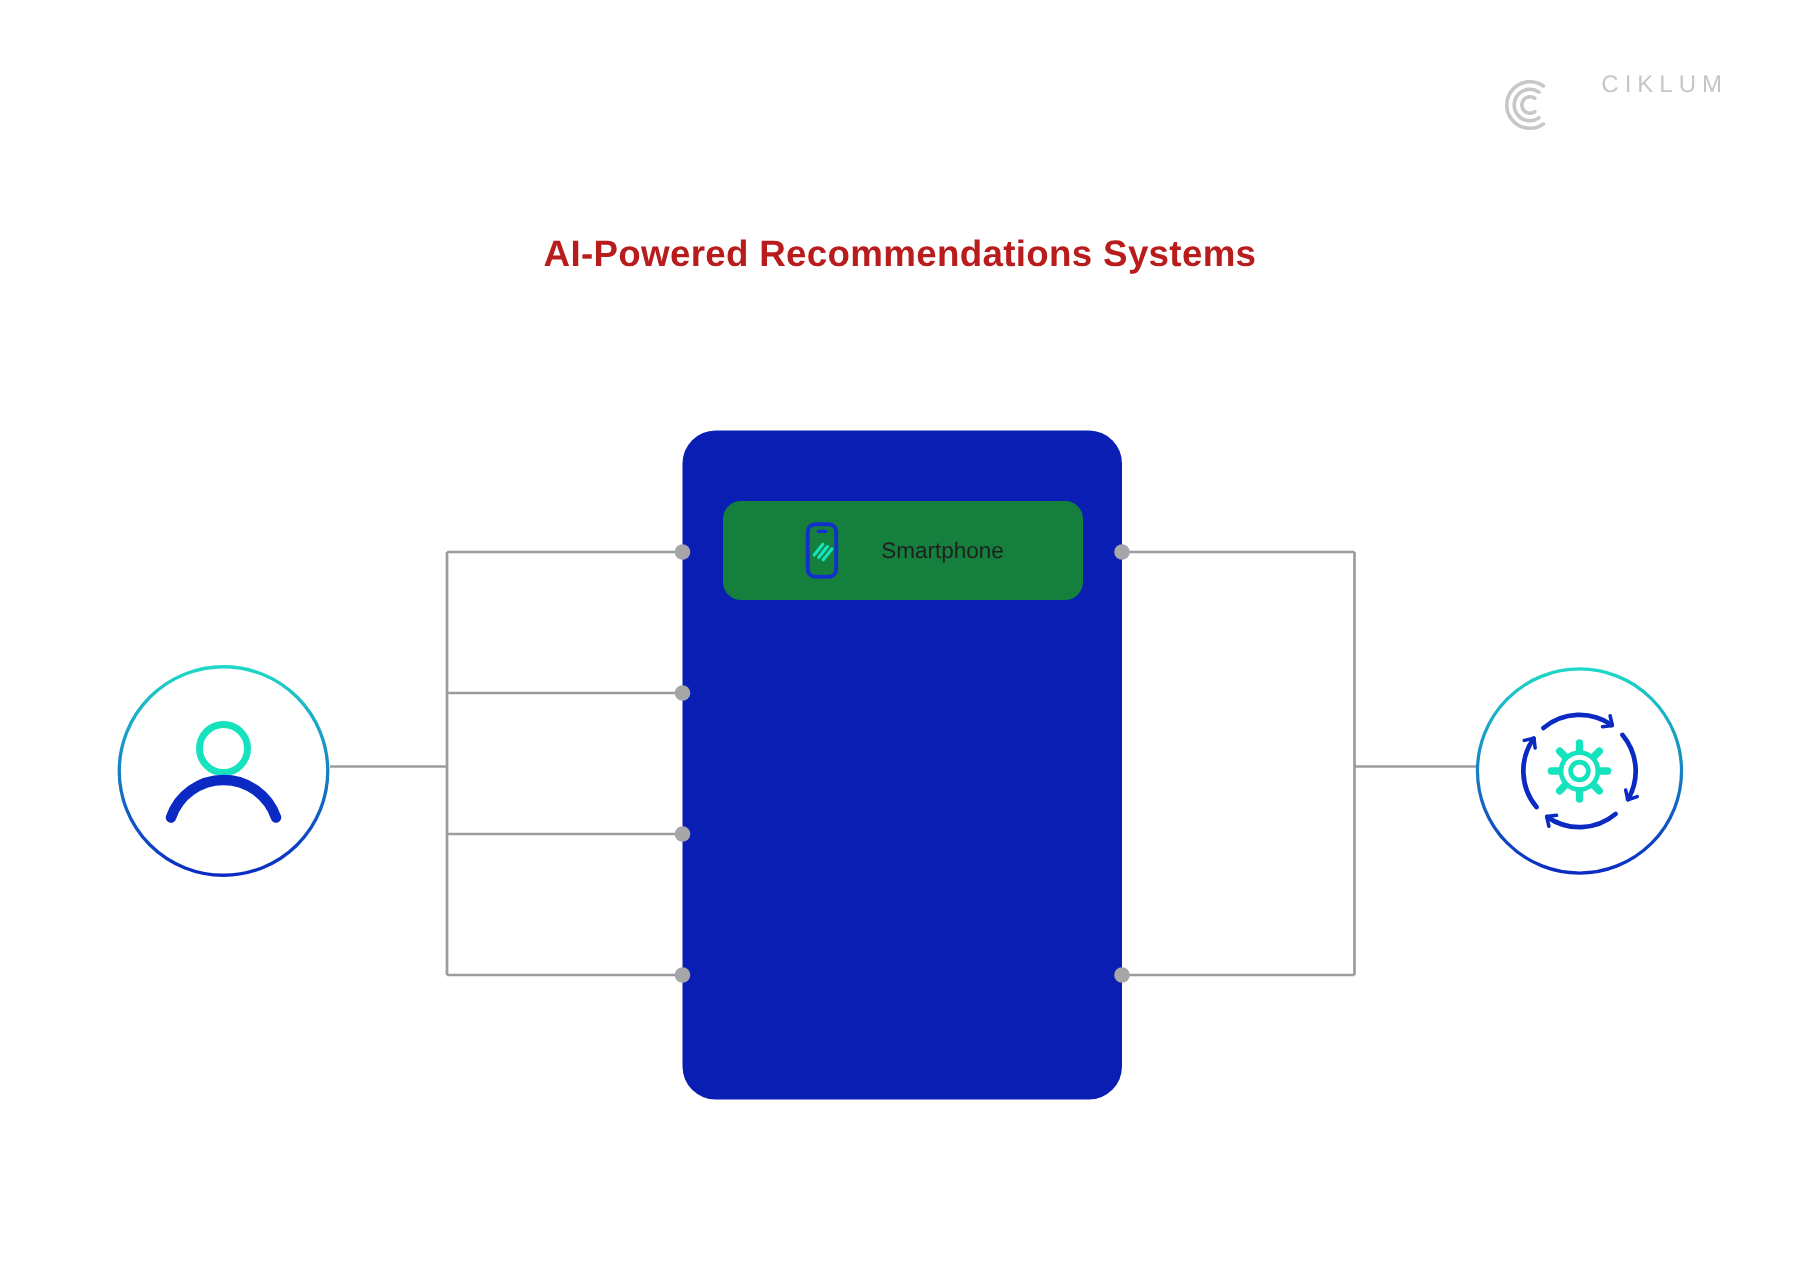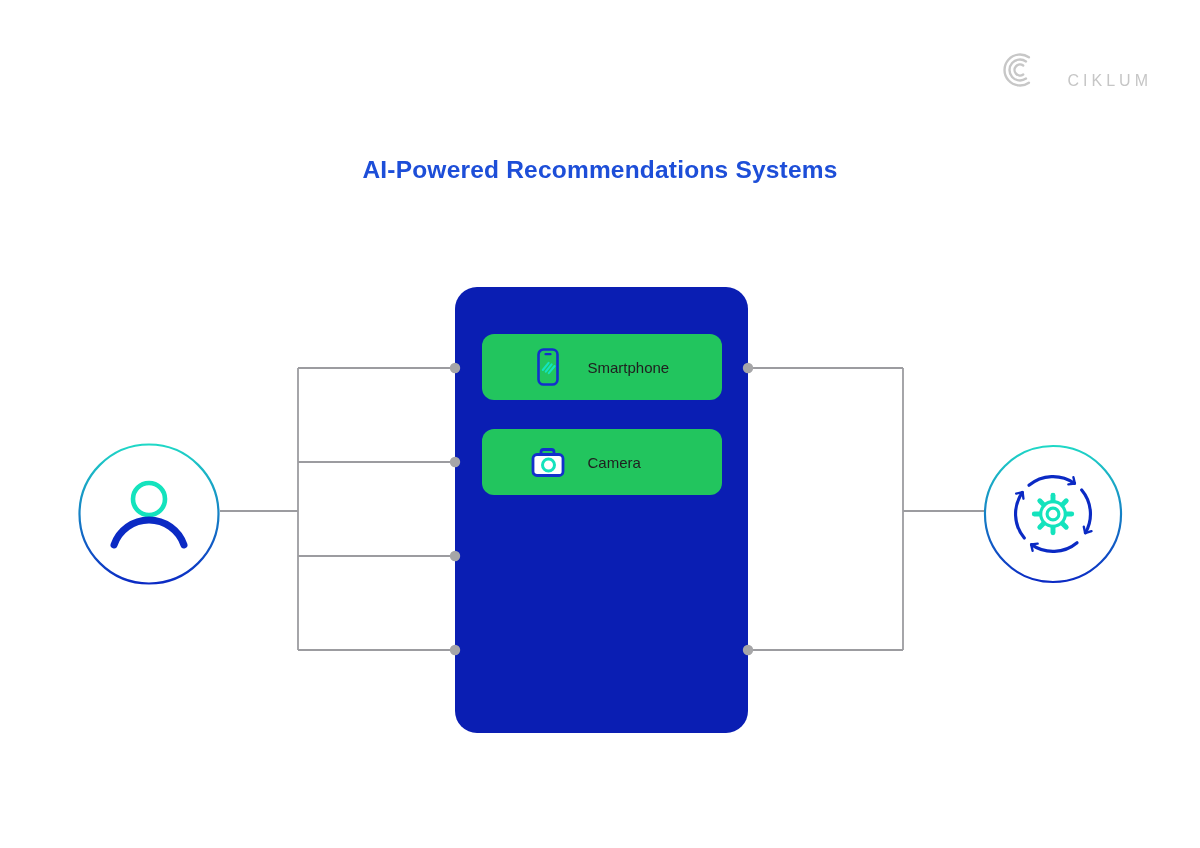--- a/index.html
+++ b/index.html
@@ -6,43 +6,43 @@
   .canvas{
     position:relative;
     width:1200px;height:848px;
     background:#ffffff;
     font-family:"Liberation Sans",sans-serif;
     overflow:hidden;
   }
   
   .logo{
     position:absolute;top:48px;right:48px;
-    display:flex;align-items:flex-end;gap:27px;
+    display:flex;align-items:flex-start;gap:27px;
   }
   .logo-text{
     font-size:16px;letter-spacing:4px;color:#c6c6c6;font-weight:500;
   }
   
   .title{
     position:absolute;top:156px;left:0;width:100%;
     margin:0;text-align:center;
-    font-size:24.5px;font-weight:700;color:#1d4ed8;letter-spacing:0.2px;
+    font-size:24.5px;font-weight:700;color:#b91c1c;letter-spacing:0.2px;
   }
   
   .panel{
     position:absolute;left:455px;top:287px;
     width:293px;height:446px;
     background:#0a1eb3;border-radius:22px;
     box-sizing:border-box;
     display:flex;flex-direction:column;align-items:center;
     padding-top:47px;gap:29px;
     z-index:1;
   }
   .card{
-    width:240px;height:66px;background:#22c55e;border-radius:12px;
+    width:240px;height:66px;background:#15803d;border-radius:12px;
     display:flex;align-items:center;
     box-sizing:border-box;padding-left:46px;gap:20px;
     flex:0 0 auto;
   }
   .card-icon{flex:0 0 auto;display:block;}
   .card-label{font-size:15px;color:#202020;}
   
   .node{position:absolute;z-index:1;}
   .node-left{left:78px;top:443px;width:142px;height:142px;}
   .node-right{left:983px;top:444px;width:140px;height:140px;}
@@ -94,28 +94,20 @@
           <line x1="14.8" y1="23" x2="20.6" y2="15.8"></line>
           <line x1="17.8" y1="24.6" x2="23.6" y2="17.4"></line>
           <line x1="20.8" y1="26.2" x2="26.6" y2="19"></line>
         </g>
       </svg>
       <span class="card-label">Smartphone</span>
     </div>
 
 
 
-    <div class="card">
-      <svg class="card-icon" width="40" height="40" viewBox="0 0 40 40">
-        <path d="M13,13 L13,10 Q13,7.5 15.5,7.5 L23.5,7.5 Q26,7.5 26,10 L26,13" fill="none" stroke="#1330cc" stroke-width="2.8" stroke-linejoin="round"></path>
-        <rect x="5" y="12.5" width="30" height="21" rx="4" fill="#ffffff" stroke="#1330cc" stroke-width="2.8"></rect>
-        <circle cx="20.5" cy="23" r="6" fill="none" stroke="#14e3bd" stroke-width="3"></circle>
-      </svg>
-      <span class="card-label">Camera</span>
-    </div>
 
   </div>
 
   <div class="node node-right">
     <svg width="140" height="140" viewBox="0 0 142 142">
       <defs>
         <linearGradient id="gradR" x1="0" y1="0" x2="0" y2="1">
           <stop offset="0" stop-color="#1fd8c6"></stop>
           <stop offset="1" stop-color="#0b2ac4"></stop>
         </linearGradient>

